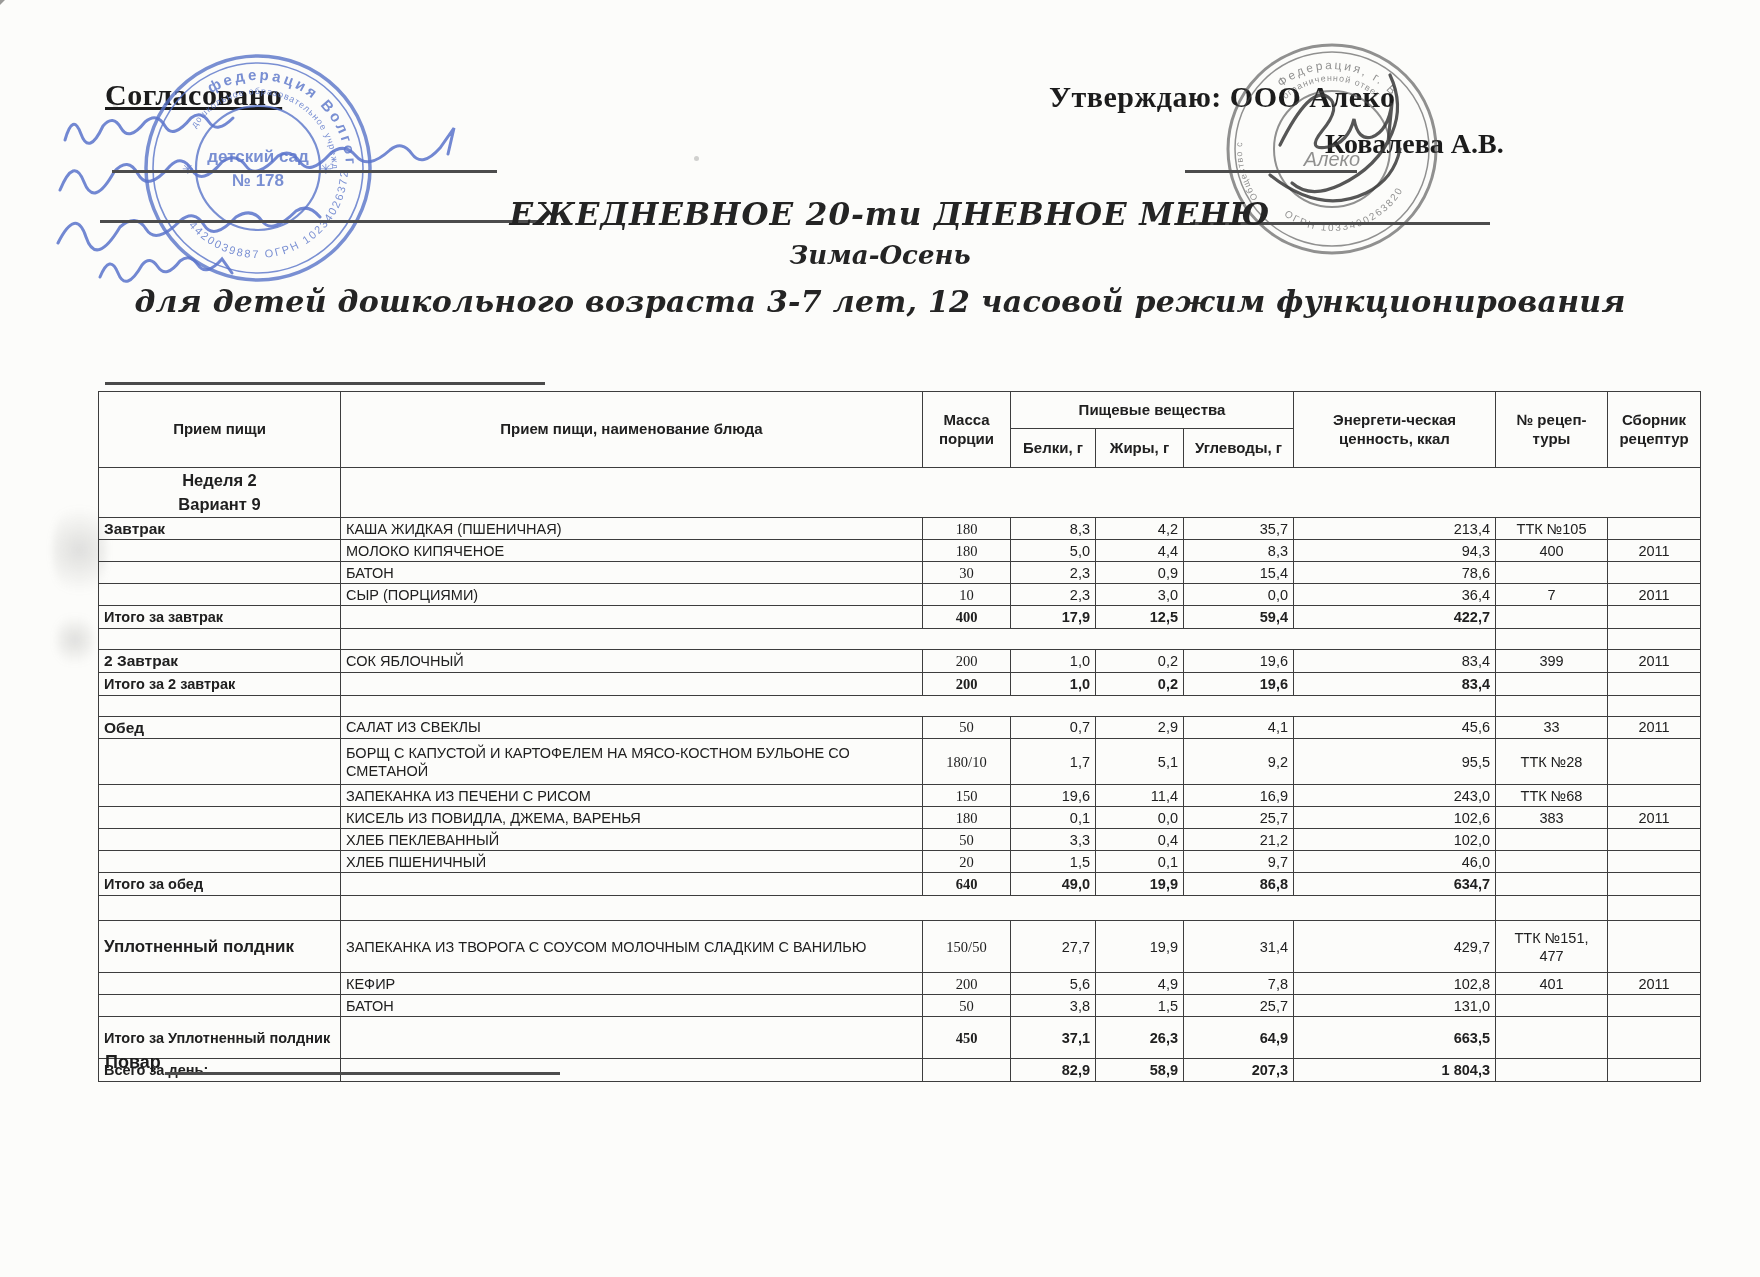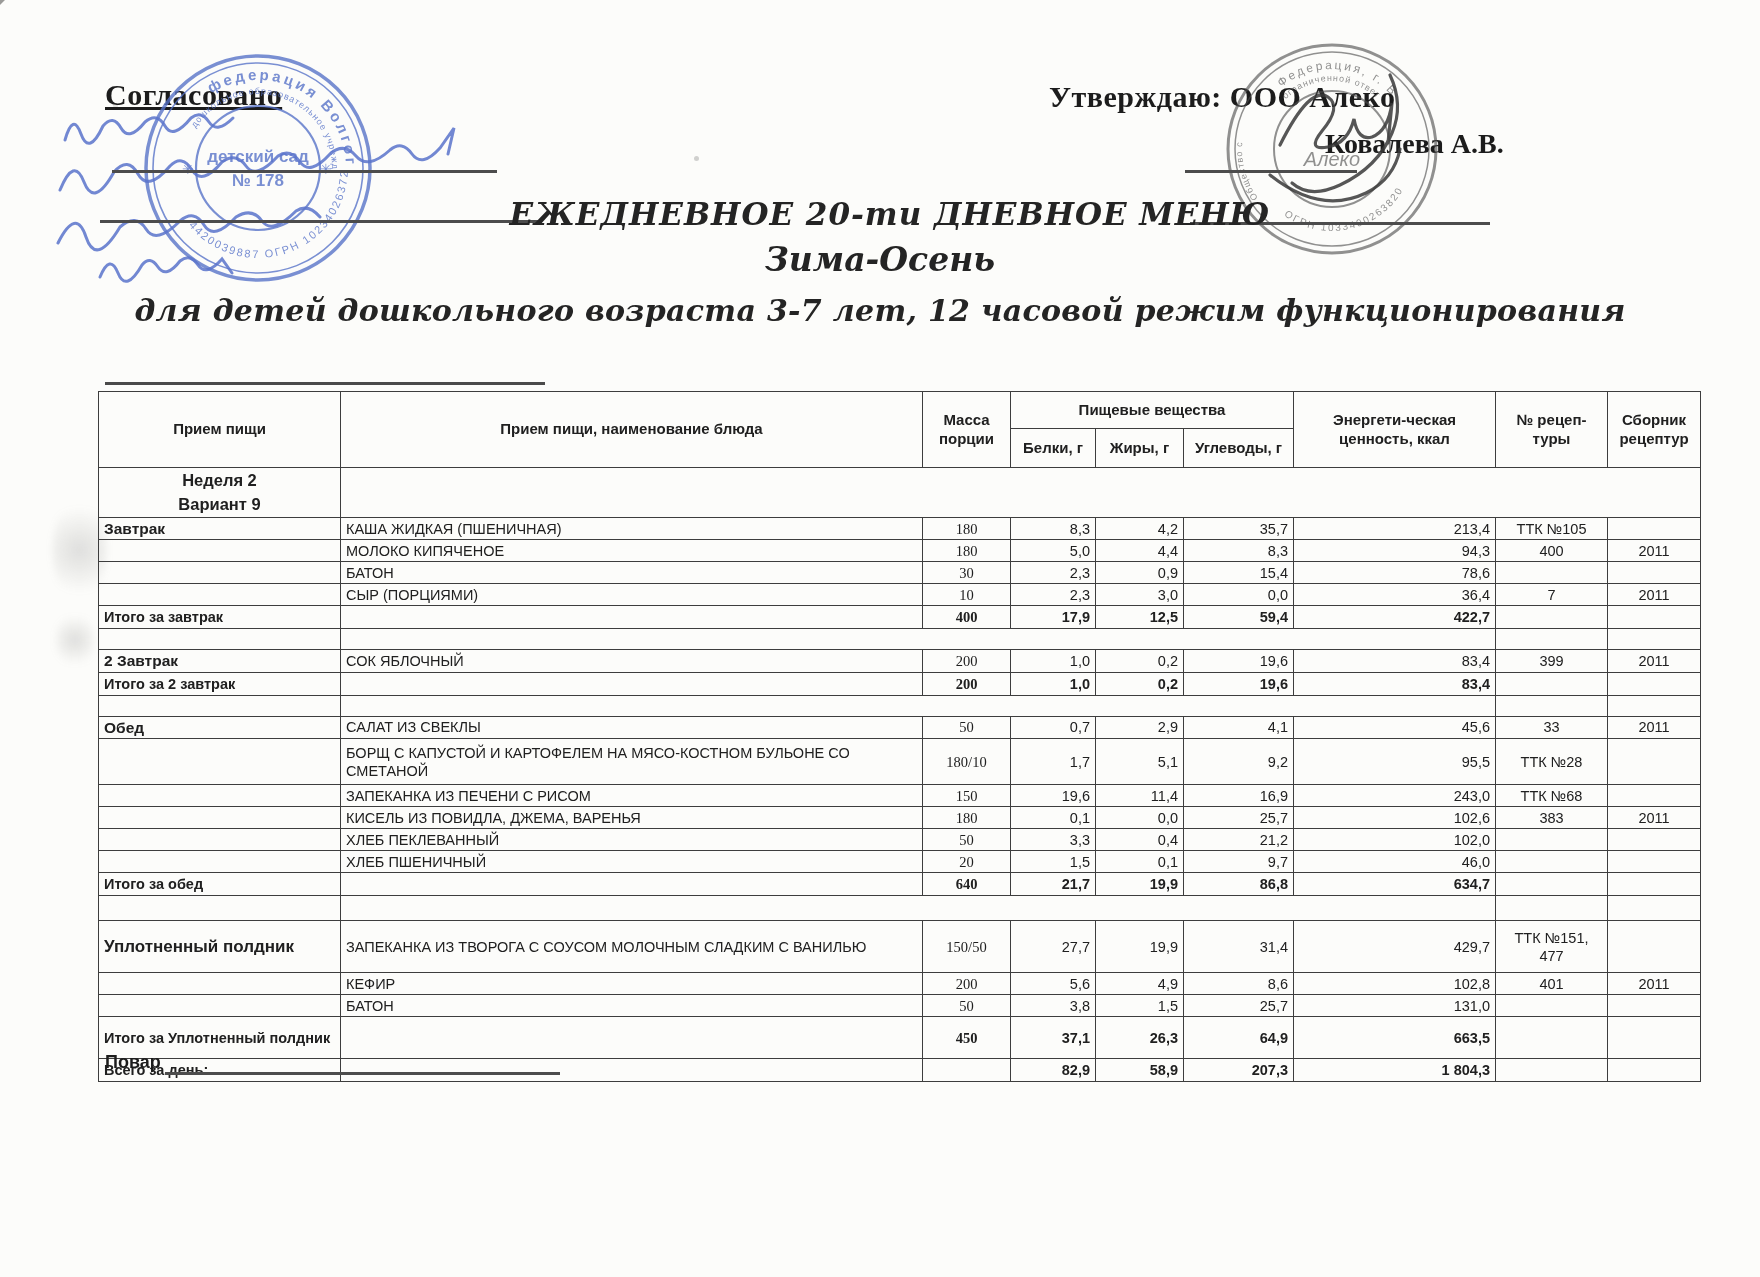--- a/index.html
+++ b/index.html
@@ -15,21 +15,21 @@
   .smudge{border-radius:50%;filter:blur(3px);background:radial-gradient(circle,rgba(120,120,118,.22),transparent 70%);}
   .speck{width:5px;height:5px;border-radius:50%;background:rgba(60,60,58,.5);}
   
   .approve-label{font-family:"Liberation Serif",serif;font-weight:bold;font-size:30px;letter-spacing:.5px;}
   .sig-line{height:3px;background:#4c4c4c;}
   .name-label{font-family:"Liberation Serif",serif;font-weight:bold;font-size:28px;}
   
   .title-wrap{left:0;top:196px;width:1760px;text-align:center;
     font-family:"DejaVu Serif",serif;font-style:italic;color:#242424;}
   .title-1{font-size:31px;font-weight:700;letter-spacing:1px;margin-left:20px;}
-  .title-2{font-size:33px;font-weight:700;margin-top:8px;}
+  .title-2{font-size:26px;font-weight:700;margin-top:8px;}
   .title-3{font-size:30px;font-weight:700;margin-top:14px;letter-spacing:.3px;}
   .pre-table-line{height:3px;background:#4a4a4a;}
   
   table.menu{position:absolute;left:98px;top:391px;width:1602px;
     border-collapse:collapse;table-layout:fixed;
     font-size:14.5px;color:#202020;}
   table.menu td,table.menu th{
     border:1.6px solid #3d3d3d;padding:1px 5px;vertical-align:middle;
     overflow:hidden;line-height:1.25;}
   table.menu th{font-weight:bold;text-align:center;font-size:15px;padding:3px 4px;}
@@ -341,21 +341,21 @@
         <td class="num-cell">0,1</td>
         <td class="num-cell">9,7</td>
         <td class="num-cell">46,0</td>
         <td class="rec-cell"></td>
         <td class="src-cell"></td>
       </tr>
       <tr class="total-row">
         <td class="meal-cell">Итого за обед</td>
         <td class="dish-cell"></td>
         <td class="mass-cell">640</td>
-        <td class="num-cell">21,7</td>
+        <td class="num-cell">49,0</td>
         <td class="num-cell">19,9</td>
         <td class="num-cell">86,8</td>
         <td class="num-cell">634,7</td>
         <td class="rec-cell"></td>
         <td class="src-cell"></td>
       </tr>
       <tr class="spacer-row spacer-tall">
         <td></td>
         <td colspan="6"></td>
         <td></td>
@@ -371,21 +371,21 @@
         <td class="num-cell">429,7</td>
         <td class="rec-cell">ТТК №151, 477</td>
         <td class="src-cell"></td>
       </tr>
       <tr class="dish-row">
         <td class="meal-cell"></td>
         <td class="dish-cell">КЕФИР</td>
         <td class="mass-cell">200</td>
         <td class="num-cell">5,6</td>
         <td class="num-cell">4,9</td>
-        <td class="num-cell">8,6</td>
+        <td class="num-cell">7,8</td>
         <td class="num-cell">102,8</td>
         <td class="rec-cell">401</td>
         <td class="src-cell">2011</td>
       </tr>
       <tr class="dish-row">
         <td class="meal-cell"></td>
         <td class="dish-cell">БАТОН</td>
         <td class="mass-cell">50</td>
         <td class="num-cell">3,8</td>
         <td class="num-cell">1,5</td>

